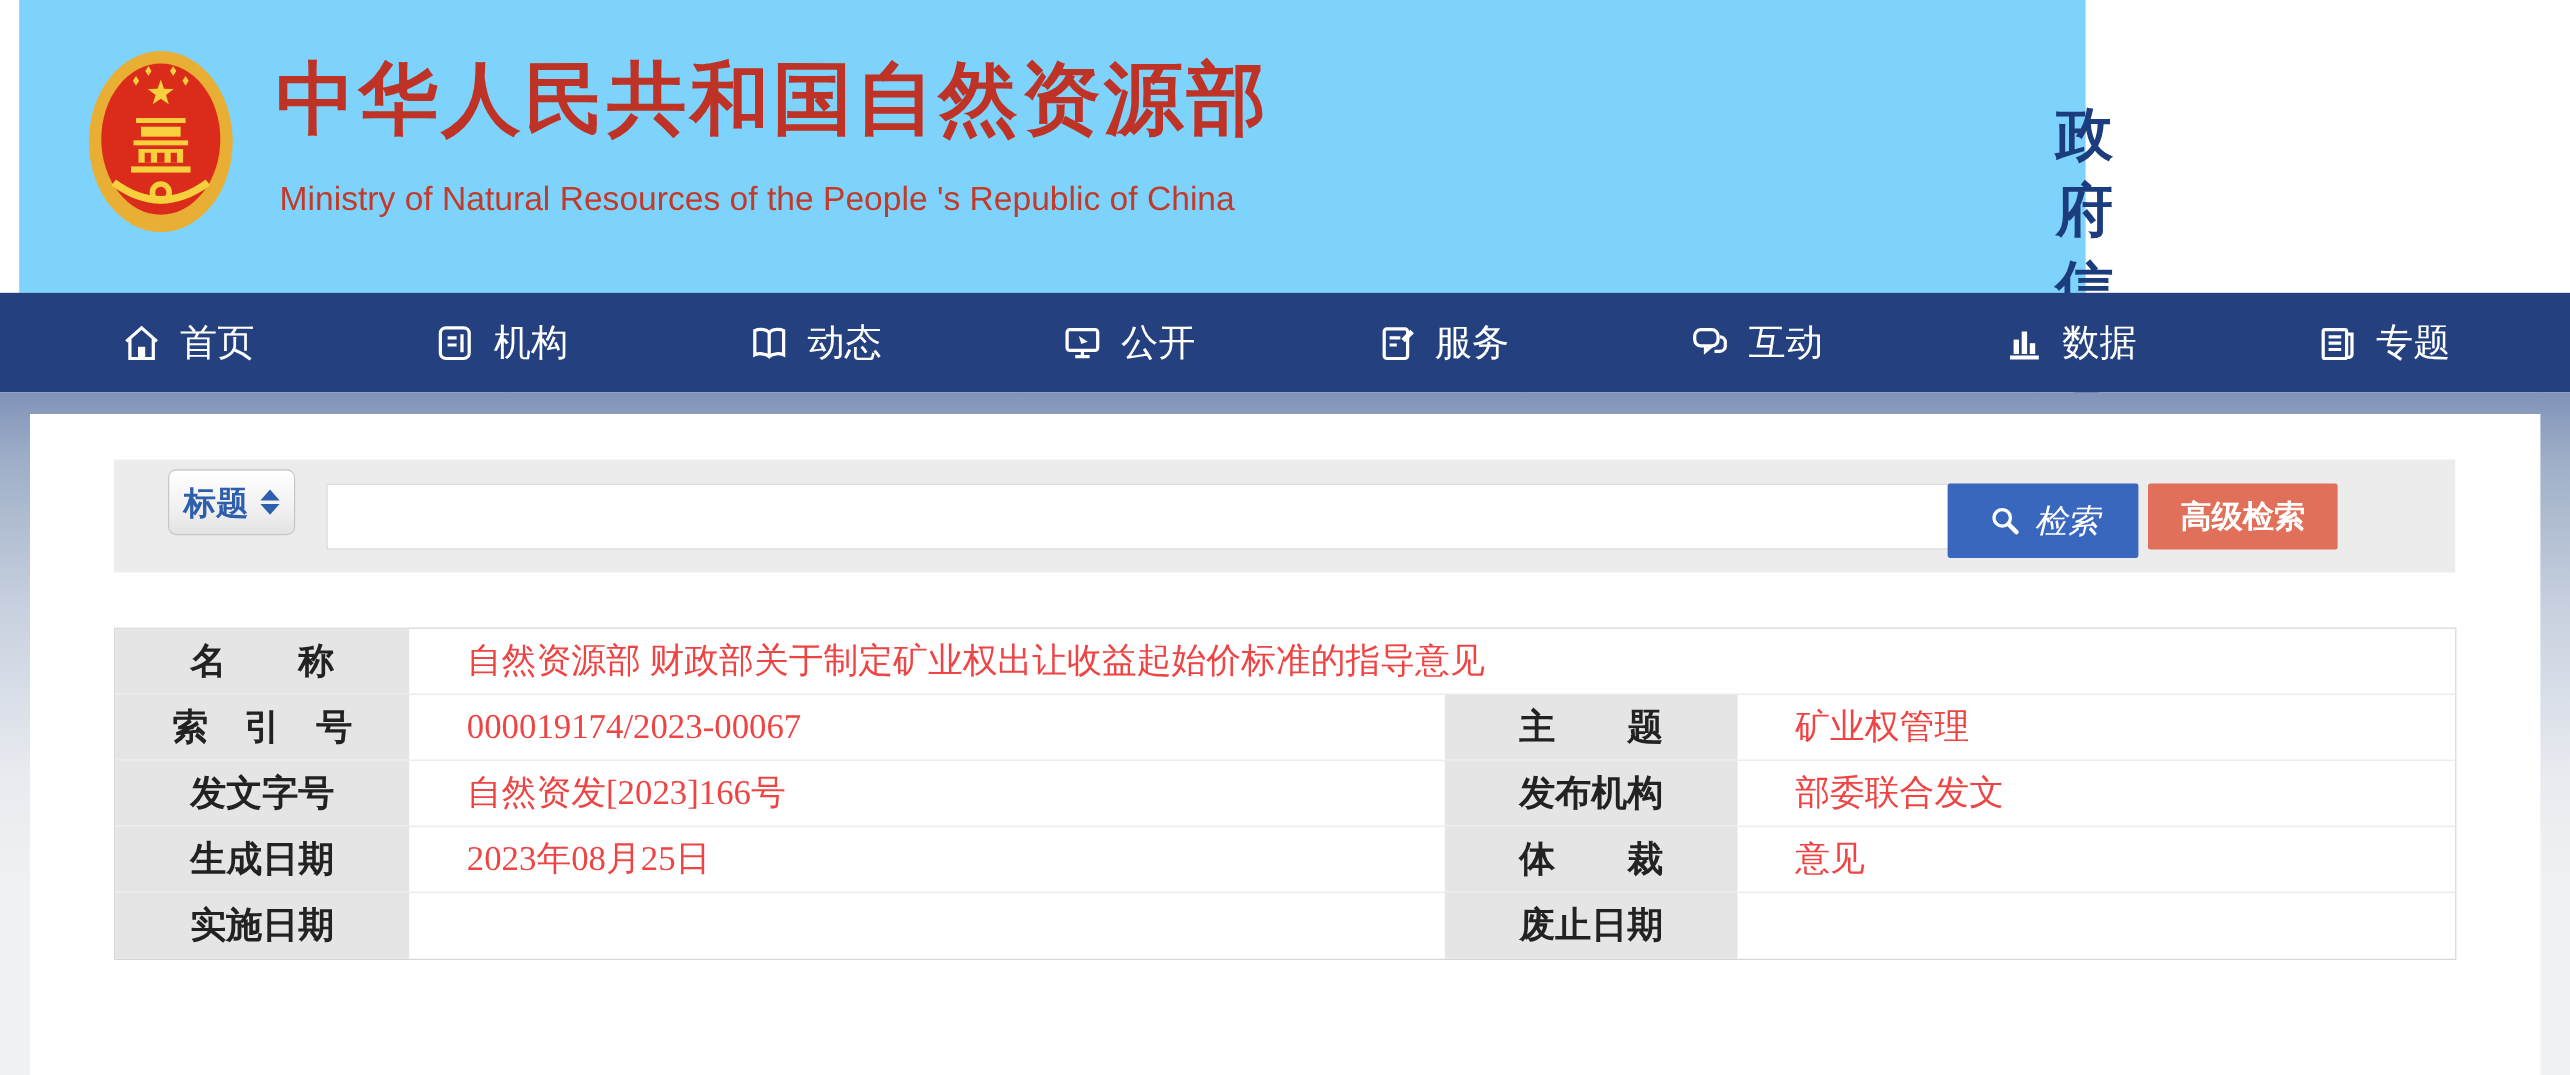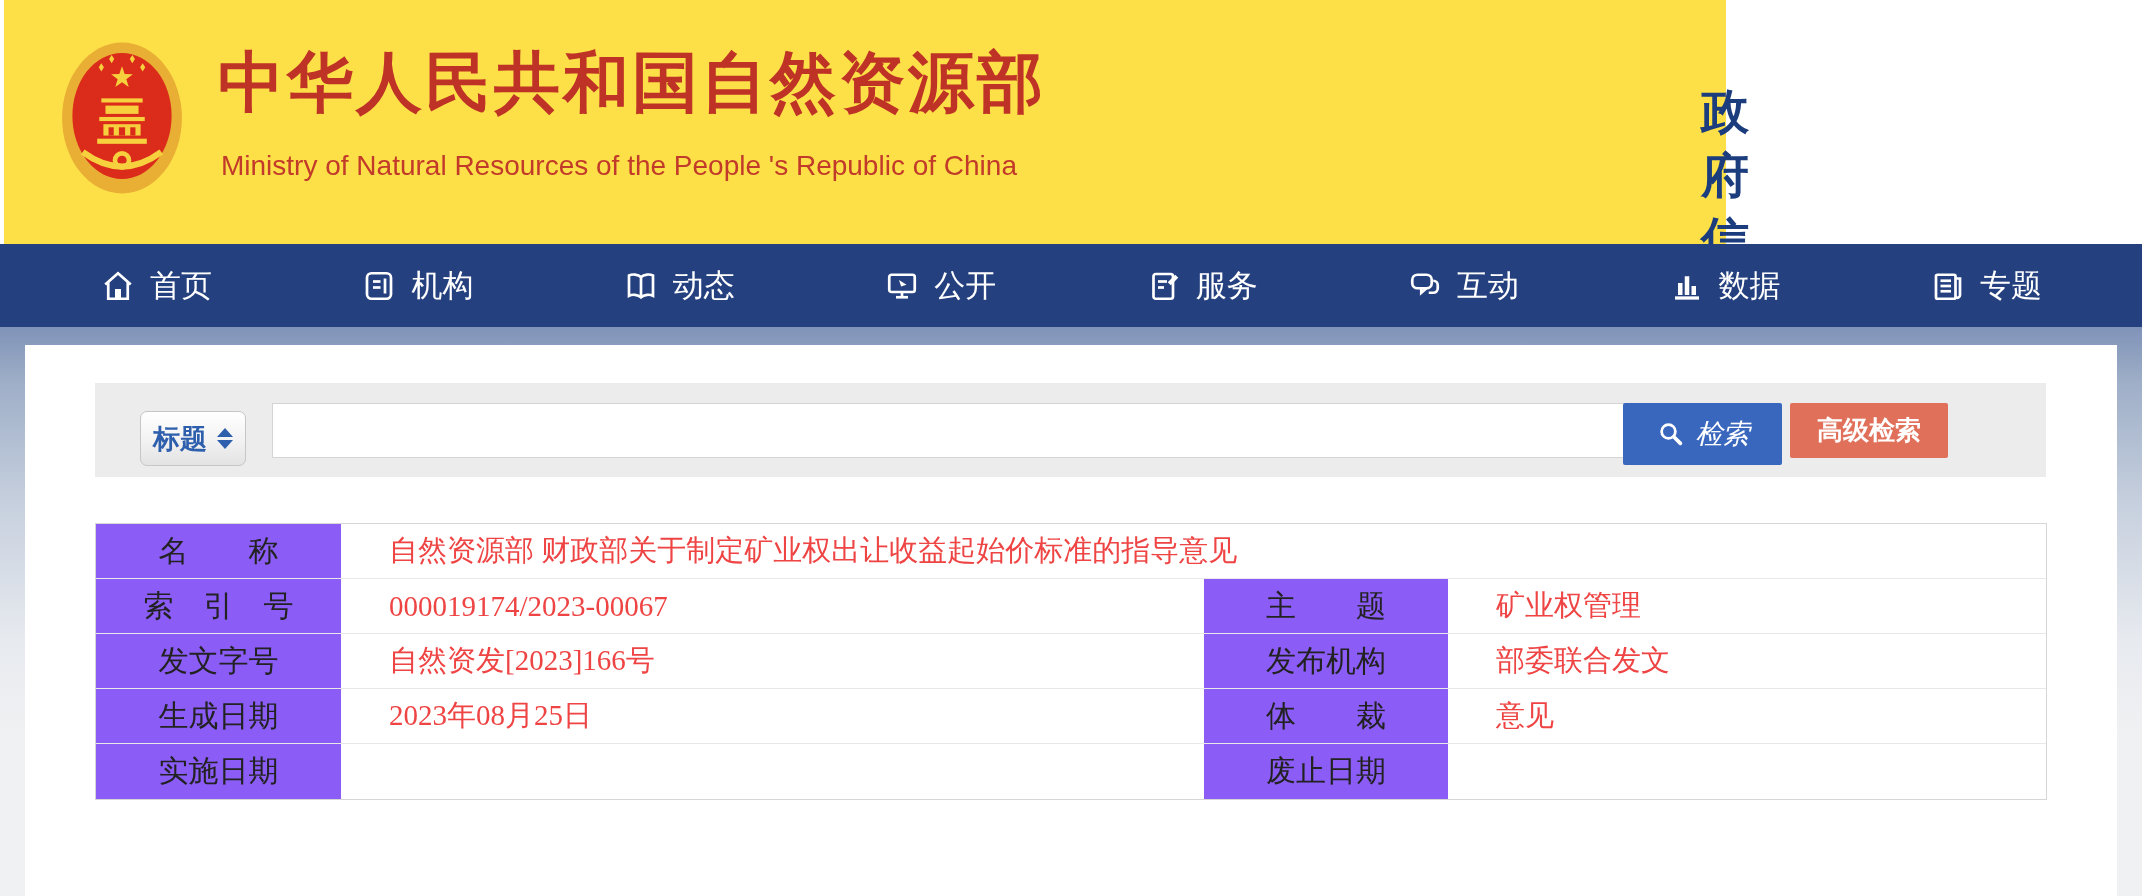--- a/index.html
+++ b/index.html
@@ -1,20 +1,20 @@
 <!DOCTYPE html>
 <html><head>
 <meta charset="utf-8">
 <style>
   * { margin:0; padding:0; box-sizing:border-box; }
   body { background:#ffffff; font-family:"Liberation Sans", sans-serif; }
   .screen { position:relative; width:2142px; height:896px; overflow:hidden; background:#ffffff; }
 
   
-  .header { position:absolute; left:4px; top:0; width:1722px; height:244px; background:#fde047; }
+  .header { position:absolute; left:16px; top:0; width:1722px; height:244px; background:#7dd3fc; }
   .emblem { position:absolute; left:56px; top:38px; width:124px; height:160px; }
   .title-cn { position:absolute; left:214px; top:38px; font-size:66px; font-weight:bold;
               color:#BF3226; letter-spacing:3px; font-family:"Liberation Sans", sans-serif; }
   .title-en { position:absolute; left:217px; top:150px; font-size:28px; color:#C23A2A;
               font-family:"Liberation Sans", sans-serif; }
   .section-title { position:absolute; left:1697px; top:80px; font-size:48px; font-weight:bold;
                    color:#1B3C7D; font-family:"Liberation Serif","DejaVu Serif",serif; letter-spacing:4px;text-align:center; }
 
   
   .nav { position:absolute; left:0; top:244px; width:2142px; height:83px; background:#24407E;
@@ -23,21 +23,21 @@
               cursor:pointer; white-space:nowrap; }
   .nav-item svg { display:block; }
 
   
   .body-bg { position:absolute; left:0; top:327px; width:2142px; height:569px;
              background:linear-gradient(180deg,#8093B8 0%,#9FAFC8 10%,#C8D1DF 32%,#E7EAEF 55%,#F0F1F3 72%,#F0F1F3 100%); }
   .panel { position:absolute; left:25px; top:345px; width:2092px; height:551px; background:#ffffff; }
 
   
   .search-bar { position:absolute; left:70px; top:38px; width:1951px; height:94px; background:#ECECEC; }
-  .field-select { position:absolute; left:45px; top:28px; width:106px; height:55px;
+  .field-select { position:absolute; left:45px; top:8px; width:106px; height:55px;
                   border:1px solid #C6C6C6; border-radius:7px;
                   background:linear-gradient(180deg,#FFFFFF 0%,#F2F2F2 55%,#E3E3E3 100%);
                   display:flex; align-items:center; justify-content:center; gap:10px; cursor:pointer; }
   .field-select .label { color:#2E5FAD; font-weight:bold; font-size:27px; }
   .arrows { display:flex; flex-direction:column; gap:3px; }
   .arrow-up { width:0; height:0; border-left:8px solid transparent; border-right:8px solid transparent;
               border-bottom:9px solid #2E5FAD; }
   .arrow-down { width:0; height:0; border-left:8px solid transparent; border-right:8px solid transparent;
                 border-top:9px solid #2E5FAD; }
   .search-input { position:absolute; left:177px; top:20px; width:1410px; height:55px;
@@ -47,22 +47,22 @@
                 justify-content:center; gap:10px; cursor:pointer; border-radius:2px;font-style:italic; }
   .btn-advanced { position:absolute; left:1695px; top:20px; width:158px; height:55px; background:#E0705A;
                   border:none; color:#ffffff; font-size:26px; display:flex; align-items:center;
                   justify-content:center; cursor:pointer; border-radius:2px;font-weight:bold; }
 
   
   .detail-table { position:absolute; left:70px; top:178px; width:1952px; border:1px solid #D6D6D6;
                   background:#ffffff; font-family:"Liberation Serif","DejaVu Serif",serif; }
   .t-row { display:flex; height:55px; border-bottom:1px solid #E8E8E8; }
   .t-row:last-child { border-bottom:none; }
-  .t-label { width:245px; background:#8b5cf6; display:flex; align-items:center; justify-content:center;
-             font-weight:normal; font-size:30px; color:#222222; white-space:pre; flex-shrink:0; }
+  .t-label { width:245px; background:#e5e5e5; display:flex; align-items:center; justify-content:center;
+             font-weight:bold; font-size:30px; color:#222222; white-space:pre; flex-shrink:0; }
   .t-label.l2 { width:244px; }
   .t-value { display:flex; align-items:center; padding-left:48px; font-size:29px; color:#ef4444;
              white-space:nowrap; overflow:hidden; }
   .t-value.v1 { width:863px; flex-shrink:0; }
   .t-value.v2 { flex:1; }
   .t-value.v-full { flex:1; }
 </style>
 </head>
 <body>
 

